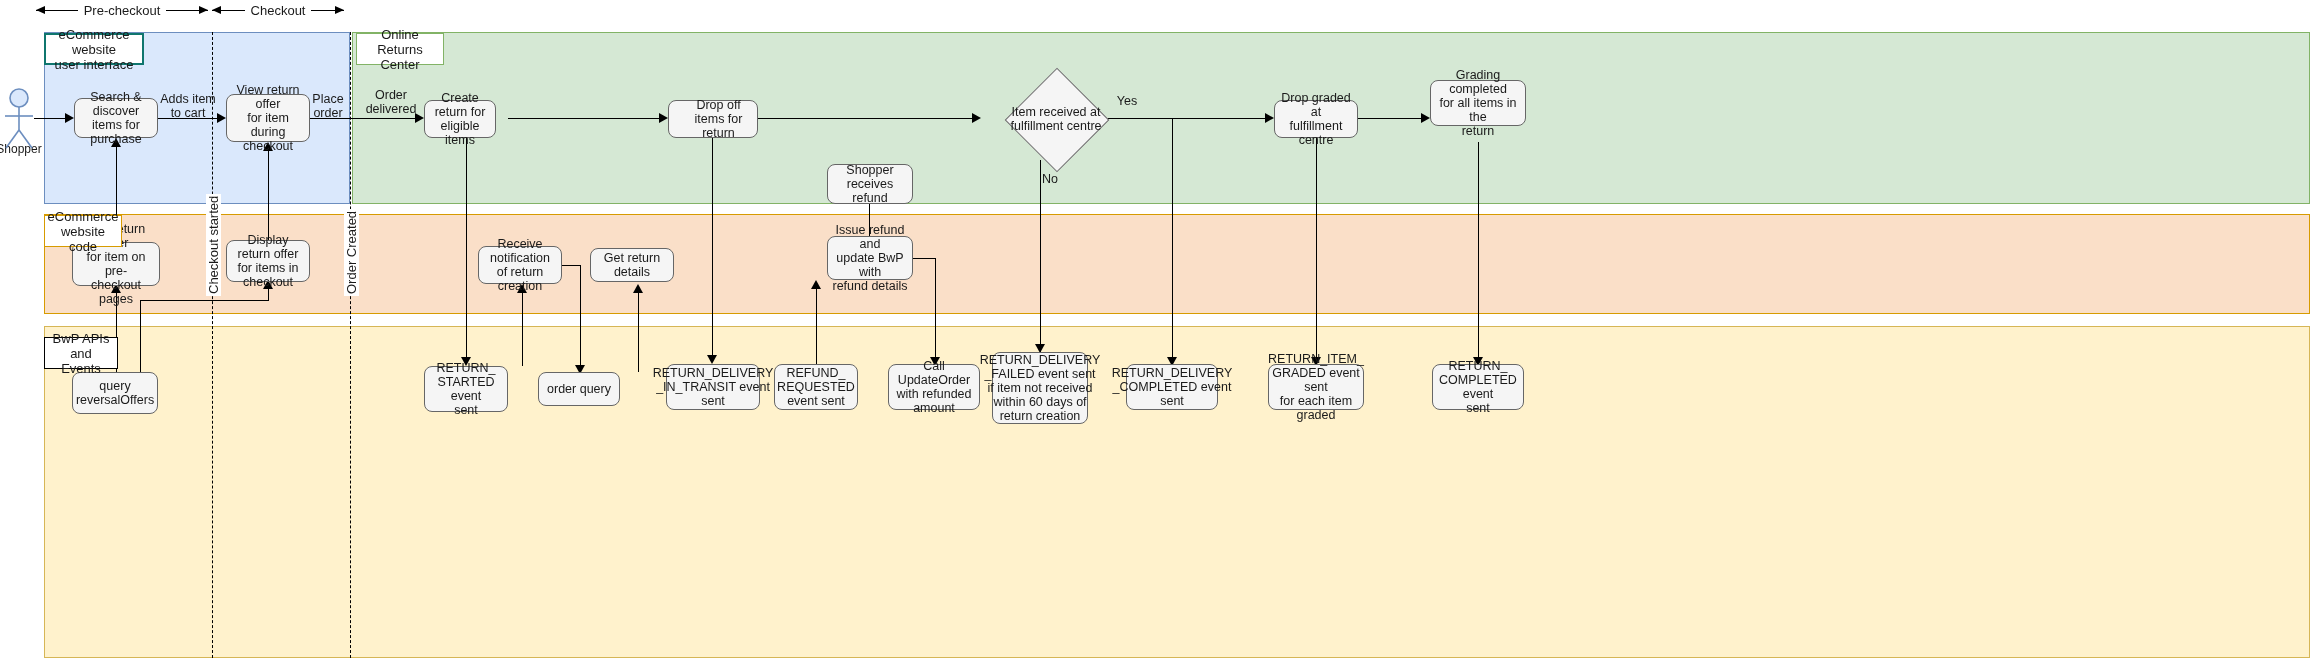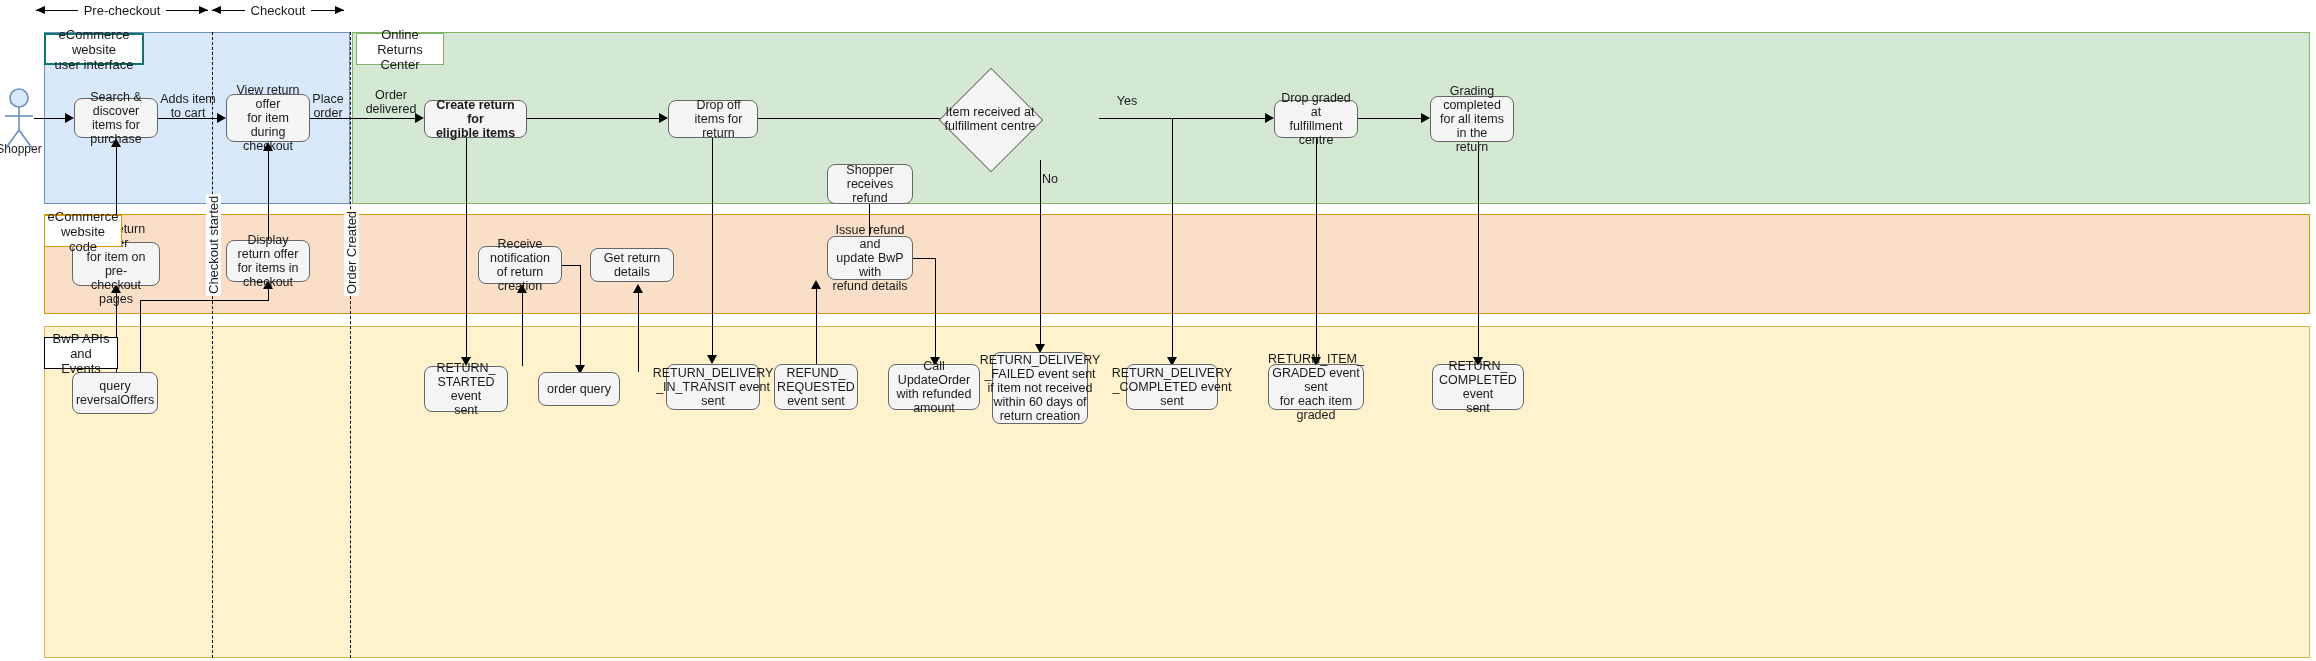--- a/index.html
+++ b/index.html
@@ -132,36 +132,36 @@
     <line x1="17" y1="42" x2="30" y2="60" stroke="#6c8ebf" stroke-width="1.6"></line>
   </svg>
   <div class="actor-label" style="left:-16px;top:142px;">Shopper</div>
 
   <div class="node" style="left:74px;top:98px;width:84px;height:40px;">Search &amp; discover
 items for purchase</div>
   <div class="node" style="left:226px;top:94px;width:84px;height:48px;">View return offer
 for item during
 checkout</div>
 
-  <div class="node" style="left:424px;top:100px;width:103px;height:38px;font-weight:bold;">Create return for
+  <div class="node" style="left:424px;top:100px;width:72px;height:38px;">Create return for
 eligible items</div>
   <div class="node" style="left:668px;top:100px;width:90px;height:38px;padding-left:14px;">Drop off items for
 return</div>
   <div class="node" style="left:827px;top:132px;width:86px;height:40px;margin-top:32px;">Shopper receives
 refund</div>
 
-  <div class="diamond" style="left:931px;top:76px;width:118px;height:86px;">
+  <div class="diamond" style="left:997px;top:76px;width:118px;height:86px;">
     <div class="dshape" style="left:23px;top:7px;width:72px;height:72px;"></div>
     <div class="dtext">Item received at
 fulfillment centre</div>
   </div>
 
   <div class="node" style="left:1274px;top:100px;width:84px;height:38px;">Drop graded at
 fulfillment centre</div>
-  <div class="node" style="left:1430px;top:96px;width:84px;height:46px;">Grading completed
+  <div class="node" style="left:1430px;top:80px;width:96px;height:46px;">Grading completed
 for all items in the
 return</div>
 
   <div class="node" style="left:72px;top:242px;width:88px;height:44px;">Add return offer
 for item on pre-
 checkout pages</div>
   <div class="node" style="left:226px;top:240px;width:84px;height:42px;">Display return offer
 for items in checkout</div>
   <div class="node" style="left:478px;top:246px;width:84px;height:38px;">Receive notification
 of return creation</div>

